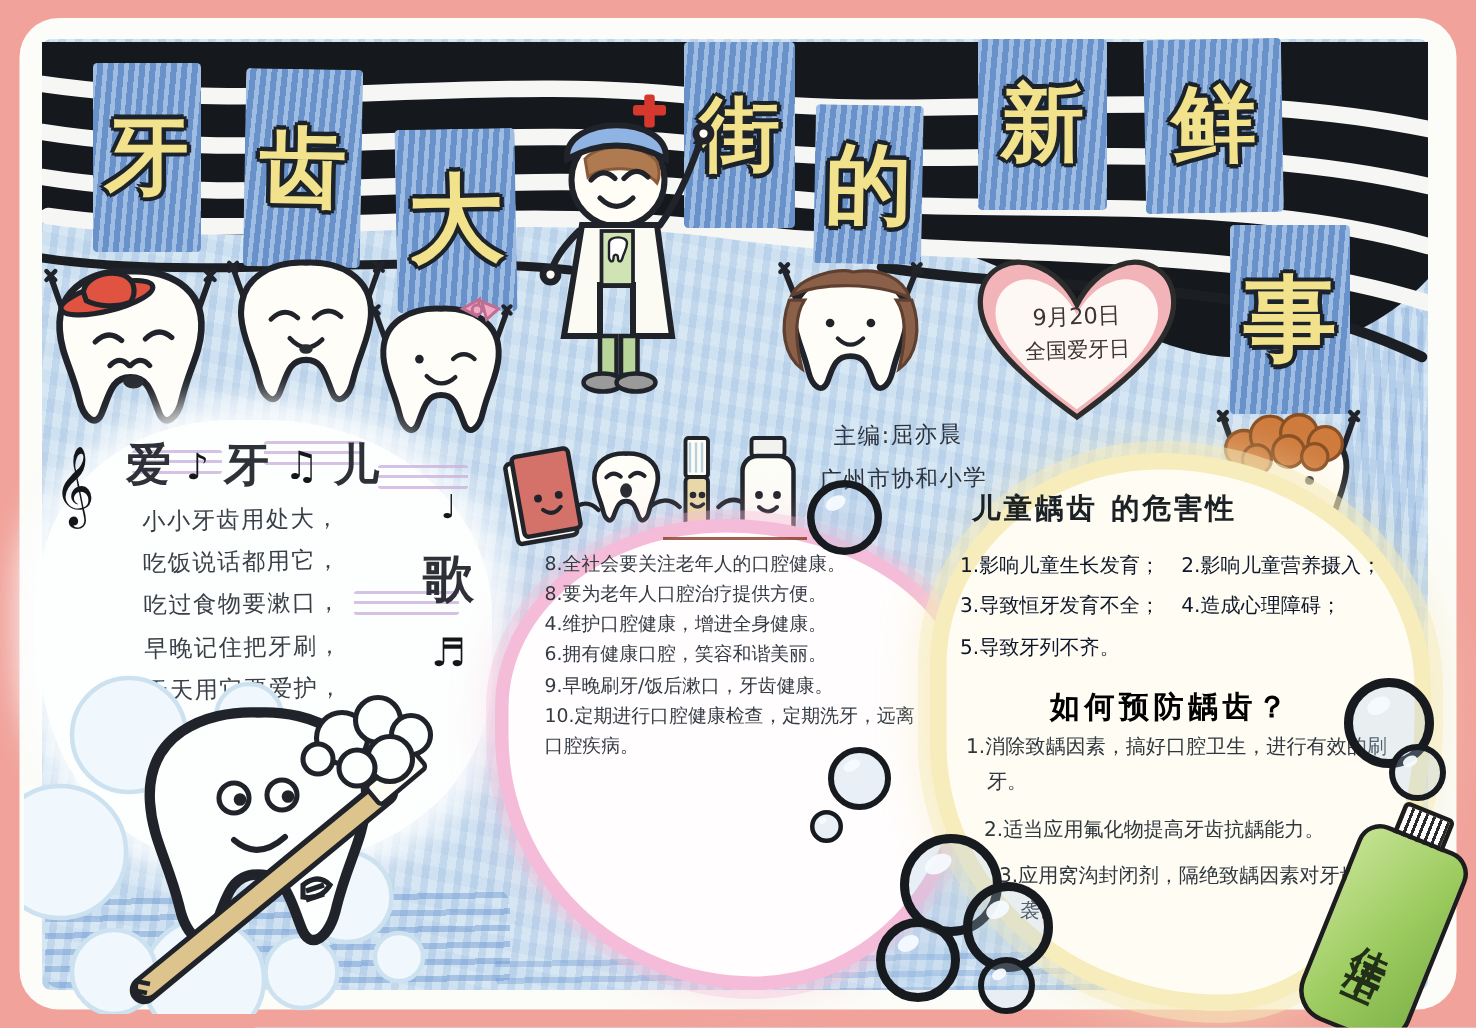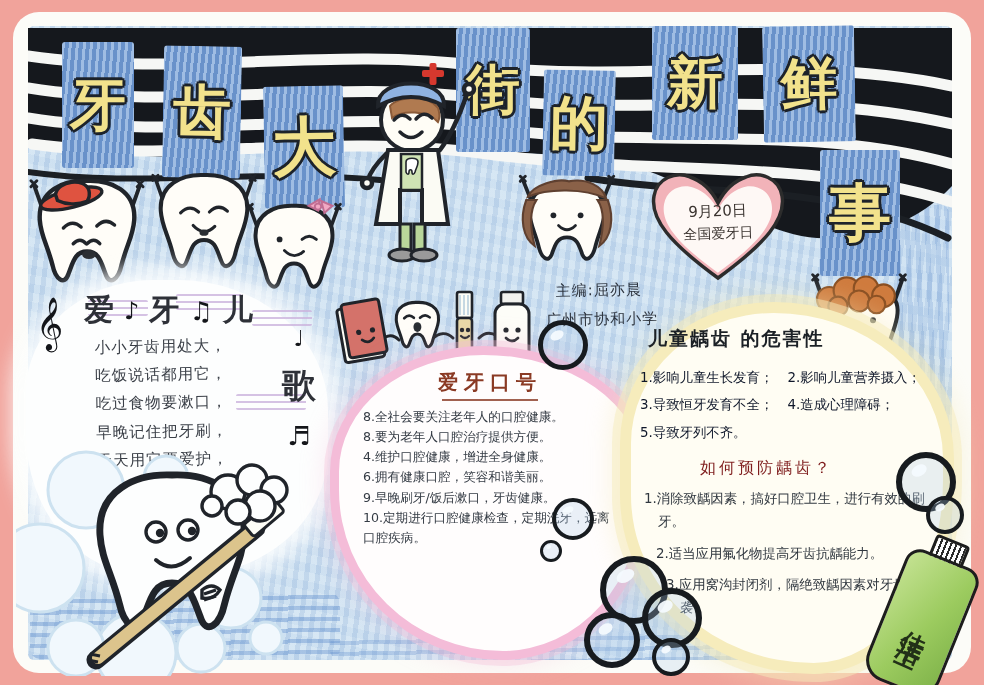--- a/index.html
+++ b/index.html
@@ -73,21 +73,21 @@
   .halo{
     position:absolute;left:620px;top:302px;width:334px;height:372px;
     background:#fffdf3;border:11px solid #f6ecbc;
     border-radius:46% 54% 42% 58% / 38% 42% 52% 48%;
     box-shadow:0 0 0 8px rgba(246,236,188,.5), 0 0 24px 10px rgba(246,236,188,.4);
     box-sizing:border-box;
   }
   .harm-title{font-size:19px;font-weight:bold;color:#1c2126;letter-spacing:2px;}
   .harm-items{width:318px;font-size:13.4px;line-height:2.05;color:#0f172a;}
   .harm-items span{display:inline-block;margin-right:10px;white-space:nowrap;}
-  .prev-title{font-size:16px;font-weight:normal;color:#7f1d1d;letter-spacing:3px;}
+  .prev-title{font-size:20px;font-weight:bold;color:#000000;letter-spacing:3px;}
   .prev-items{width:300px;font-size:13.4px;line-height:1.7;color:#30373f;}
   .prev-items div{margin-bottom:9px;padding-left:14px;text-indent:-14px;}
   .crest{
     position:absolute;left:868px;top:534px;width:110px;height:160px;
     transform:rotate(22deg);
   }
   .crest-cap{
     position:absolute;left:38px;top:0;width:30px;height:22px;
     background:repeating-linear-gradient(90deg,#fdfdfd 0 3px,#2a2a2a 3px 5px);
     border:3px solid #1d1d1d;border-radius:4px;
@@ -359,21 +359,20 @@
   <g>
     <rect x="168" y="2" width="22" height="12" fill="#f2f2ee" stroke="#20242a" stroke-width="2.6" rx="2"></rect>
     <rect x="162" y="14" width="34" height="58" fill="#fdfdf8" stroke="#20242a" stroke-width="3" rx="10"></rect>
     <circle cx="173" cy="40" r="2.6" fill="#20242a"></circle>
       <circle cx="185" cy="40" r="2.6" fill="#20242a"></circle>
     <path d="M173,48 q6,6 12,0" fill="none" stroke="#20242a" stroke-width="2.6" stroke-linecap="round"></path>
   </g>
 </svg>
 
 <div class="panel">
-  <div class="panel-title">爱牙口号</div>
   <div class="panel-title-underline"></div>
   <div class="slogan-list">
     <div>8.全社会要关注老年人的口腔健康。</div>
     <div>8.要为老年人口腔治疗提供方便。</div>
     <div>4.维护口腔健康，增进全身健康。</div>
     <div>6.拥有健康口腔，笑容和谐美丽。</div>
     <div>9.早晚刷牙/饭后漱口，牙齿健康。</div>
     <div>10.定期进行口腔健康检查，定期洗牙，远离口腔疾病。</div>
   </div>
 </div>

